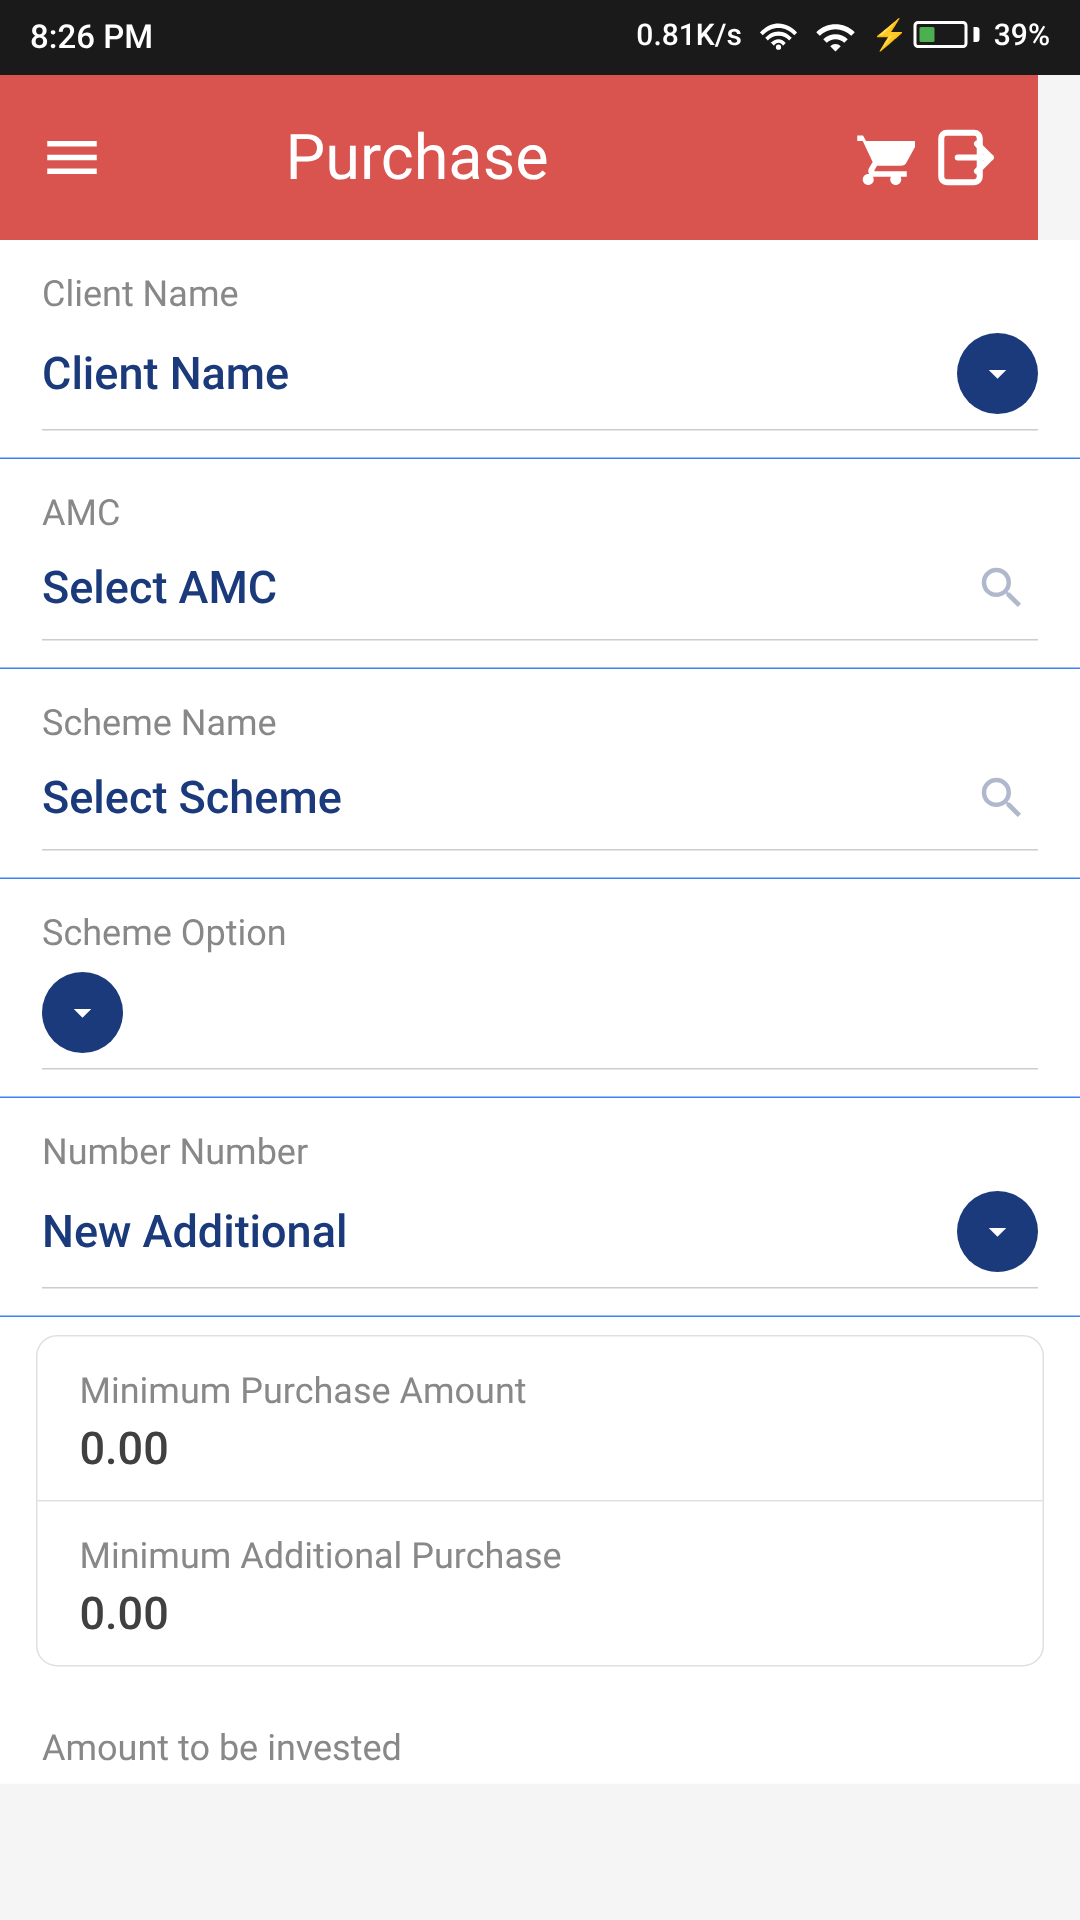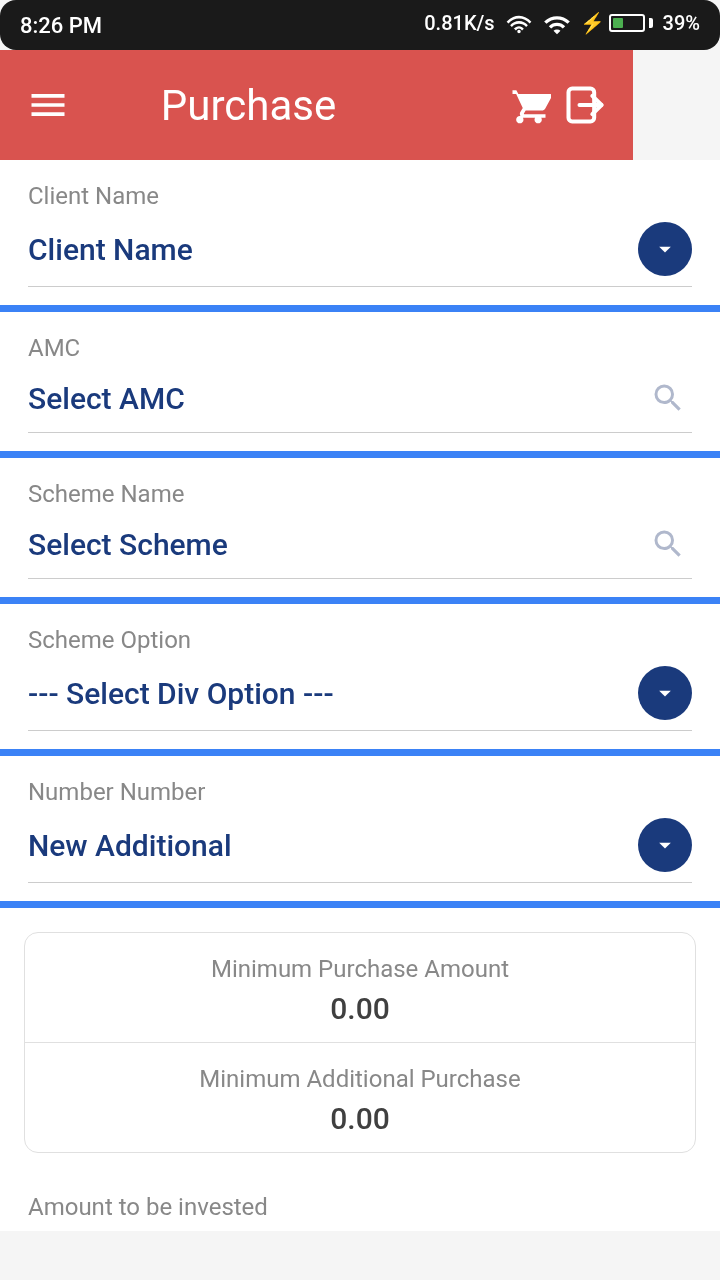--- a/index.html
+++ b/index.html
@@ -18,21 +18,20 @@
       width: 720px;
       height: 50px;
       background: #1a1a1a;
       display: flex;
       align-items: center;
       justify-content: space-between;
       padding: 0 20px;
       color: white;
       font-size: 22px;
       font-weight: 500;
-      border-radius: 16px;
     }
     .status-bar-left { display: flex; align-items: center; gap: 8px; }
     .status-bar-right { display: flex; align-items: flex-start; gap: 10px; font-size: 20px; }
 
     .battery-icon {
       display: inline-flex;
       align-items: center;
       gap: 3px;
     }
     .battery-body {
@@ -54,21 +53,21 @@
     .battery-tip {
       width: 4px;
       height: 10px;
       background: white;
       border-radius: 0 2px 2px 0;
       margin-left: 1px;
     }
 
     
     .toolbar {
-      width: 633px;
+      width: 692px;
       height: 110px;
       background: #d9534f;
       display: flex;
       align-items: center;
       padding: 0 24px;
       gap: 8px;
     }
     .toolbar-title {
       flex: 1;
       color: white;
@@ -89,21 +88,21 @@
     }
 
     
     .content {
       background: #ffffff;
       padding: 0;
     }
 
     .field-group {
       padding: 22px 28px 18px 28px;
-      border-bottom: 7px solid #3b82f6;
+      border-bottom: 1px solid #3b82f6;
       background: white;
     }
 
     .field-label {
       font-size: 24px;
       color: #888888;
       margin-bottom: 12px;
       font-weight: 400;
     }
 
@@ -149,26 +148,25 @@
     }
 
     .search-icon-wrap svg {
       width: 36px;
       height: 36px;
       fill: #b0b8cc;
     }
 
     
     .info-card {
-      margin: 24px 24px 20px 24px;
+      margin: 12px 24px 20px 24px;
       border: 1.5px solid #e0e0e0;
       border-radius: 14px;
       overflow: hidden;
       background: white;
-      text-align: center;
     }
 
     .info-card-row {
       padding: 22px 28px 16px 28px;
     }
 
     .info-card-row:not(:last-child) {
       border-bottom: 1px solid #e0e0e0;
     }
 
@@ -280,21 +278,20 @@
         <svg viewBox="0 0 24 24" fill="#b0b8cc">
             <path d="M15.5 14h-.79l-.28-.27A6.471 6.471 0 0 0 16 9.5 6.5 6.5 0 1 0 9.5 16c1.61 0 3.09-.59 4.23-1.57l.27.28v.79l5 4.99L20.49 19l-4.99-5zm-6 0C7.01 14 5 11.99 5 9.5S7.01 5 9.5 5 14 7.01 14 9.5 11.99 14 9.5 14z"></path>
           </svg>
       </div>
     </div>
   </div>
 
   <div class="field-group">
     <div class="field-label">Scheme Option</div>
     <div class="field-value-row">
-      <span class="field-value">--- Select Div Option ---</span>
       <div class="dropdown-btn">
         <svg viewBox="0 0 24 24">
             <path d="M7 10l5 5 5-5z"></path>
           </svg>
       </div>
     </div>
   </div>
 
   <div class="field-group">
     <div class="field-label">Number Number</div>

